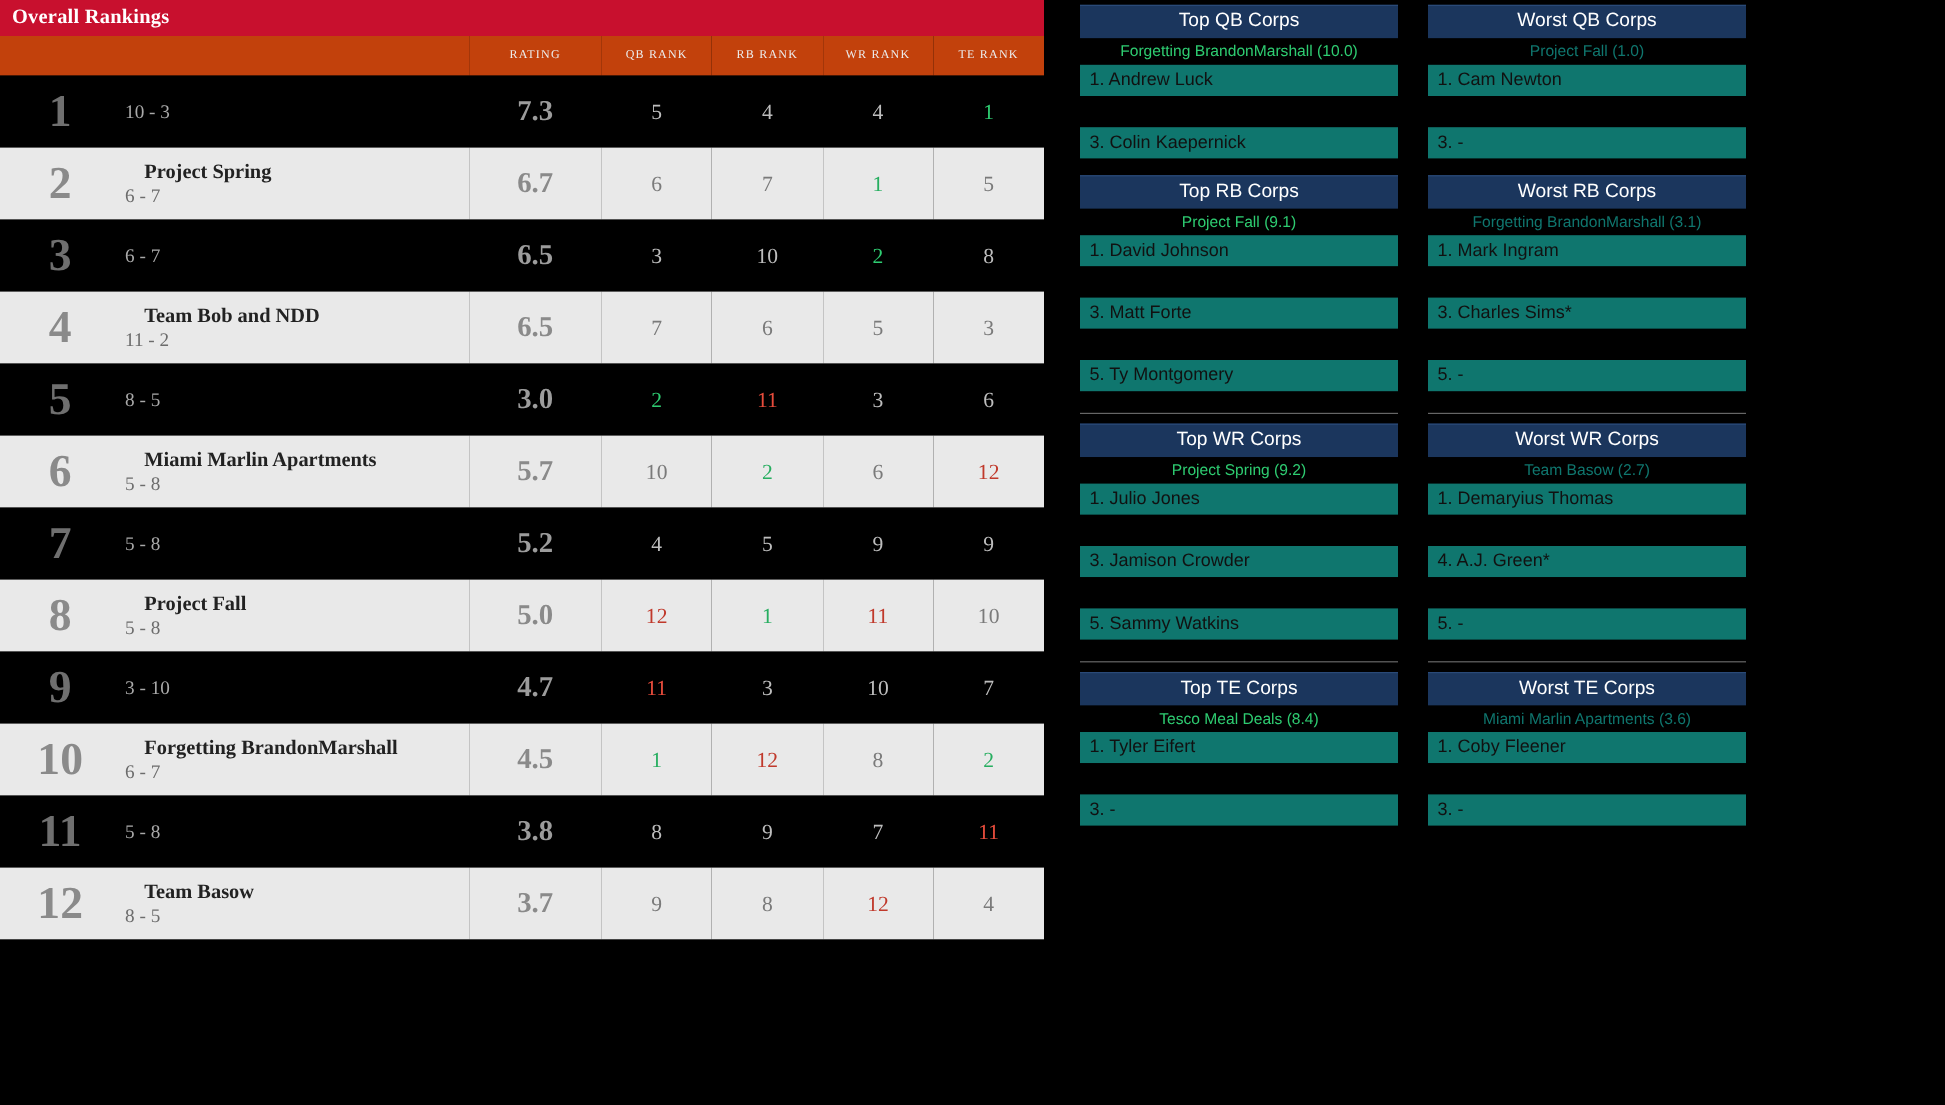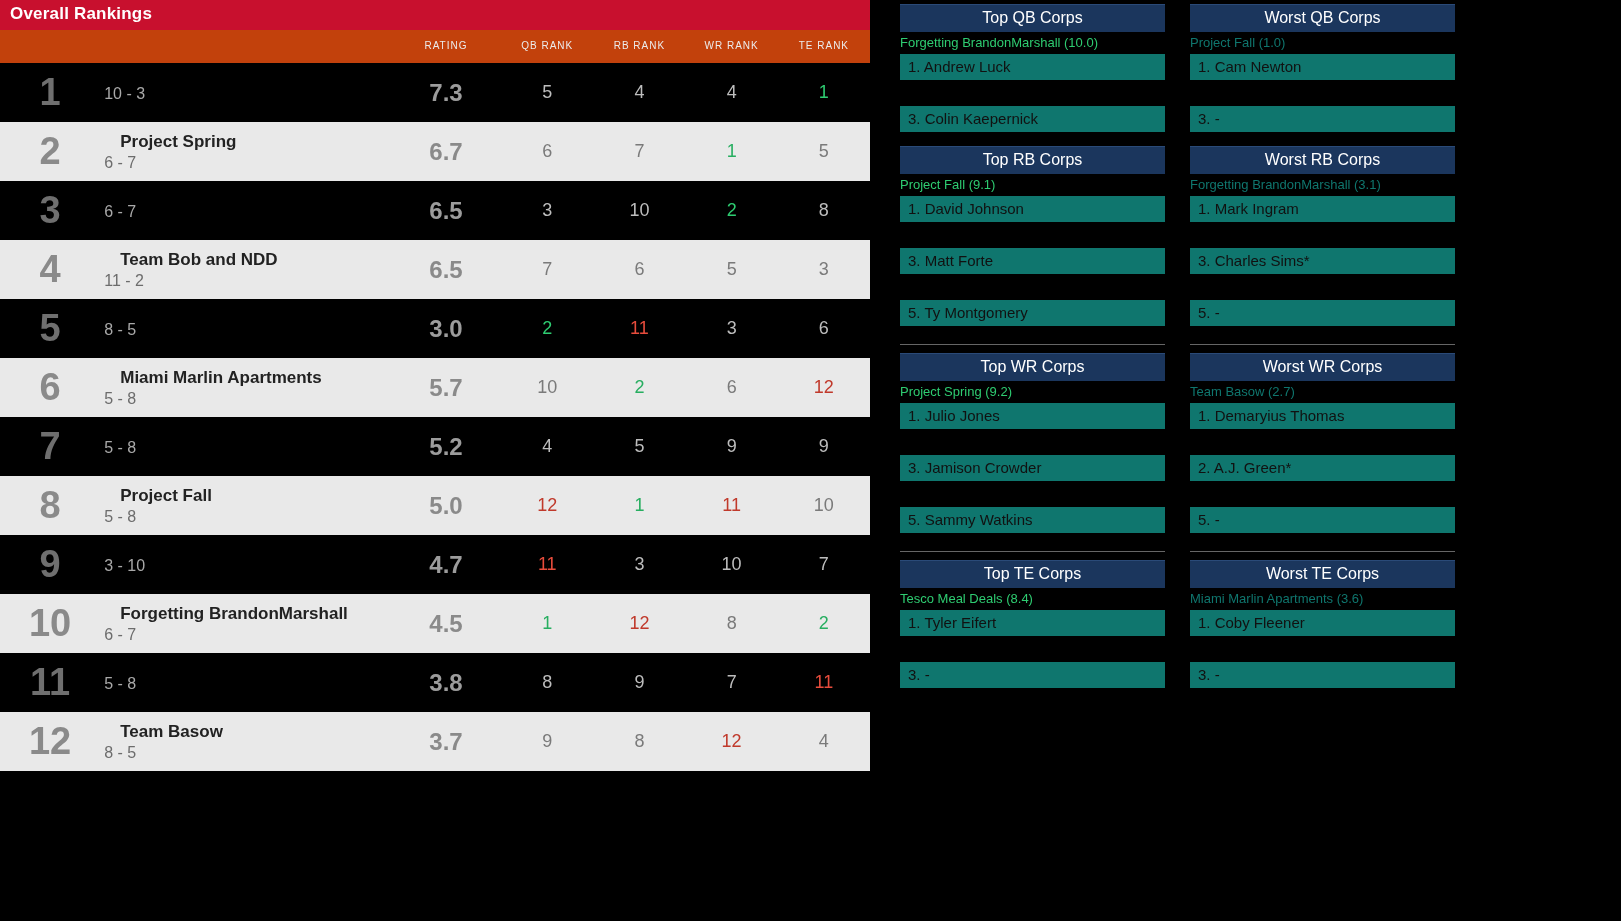--- a/index.html
+++ b/index.html
@@ -8,21 +8,21 @@
     font-family: Arial, Helvetica, sans-serif;
     color: #fff;
     width: 1621px;
     padding: 0;
   }
   .layout {
     display: flex;
     gap: 30px;
     padding: 0;
   }
-  .main-col { width: 870px; }
+  .main-col { width: 870px; font-family: Liberation Serif, serif; }
   .side-col { display: flex; gap: 25px; padding-top: 4px; }
   .side-sub { width: 265px; display: flex; flex-direction: column; }
 
   .title-bar {
     background: #c8102e;
     color: #fff;
     font-weight: bold;
     font-size: 17px;
     padding: 4px 10px 6px 10px;
     letter-spacing: .2px;
@@ -90,21 +90,21 @@
   .corps-box { margin-bottom: 14px; }
   .corps-head {
     background: #1b365d;
     color: #fff;
     text-align: center;
     font-size: 16px;
     padding: 4px 0 5px 0;
     border-top: 1px solid #2a4a78;
   }
   .corps-sub {
-    text-align: left;
+    text-align: center;
     font-size: 13px;
     padding: 3px 0 4px 0;
     background: #000;
   }
   .corps-sub.topc  { color: #2ecc71; }
   .corps-sub.botc  { color: #0f766e; }
   .corps-row {
     background: #0f766e;
     color: #111;
     font-size: 15px;
@@ -334,21 +334,21 @@
           <div class="corps-row">3. Charles Sims*</div>
           <div class="corps-gap"></div>
           <div class="corps-row">5. -</div>
         </div>
         <div class="sep"></div>
         <div class="corps-box">
           <div class="corps-head">Worst WR Corps</div>
           <div class="corps-sub botc">Team Basow (2.7)</div>
           <div class="corps-row">1. Demaryius Thomas</div>
           <div class="corps-gap"></div>
-          <div class="corps-row">2. A.J. Green*</div>
+          <div class="corps-row">4. A.J. Green*</div>
           <div class="corps-gap"></div>
           <div class="corps-row">5. -</div>
         </div>
         <div class="sep"></div>
         <div class="corps-box">
           <div class="corps-head">Worst TE Corps</div>
           <div class="corps-sub botc">Miami Marlin Apartments (3.6)</div>
           <div class="corps-row">1. Coby Fleener</div>
           <div class="corps-gap"></div>
           <div class="corps-row">3. -</div>

